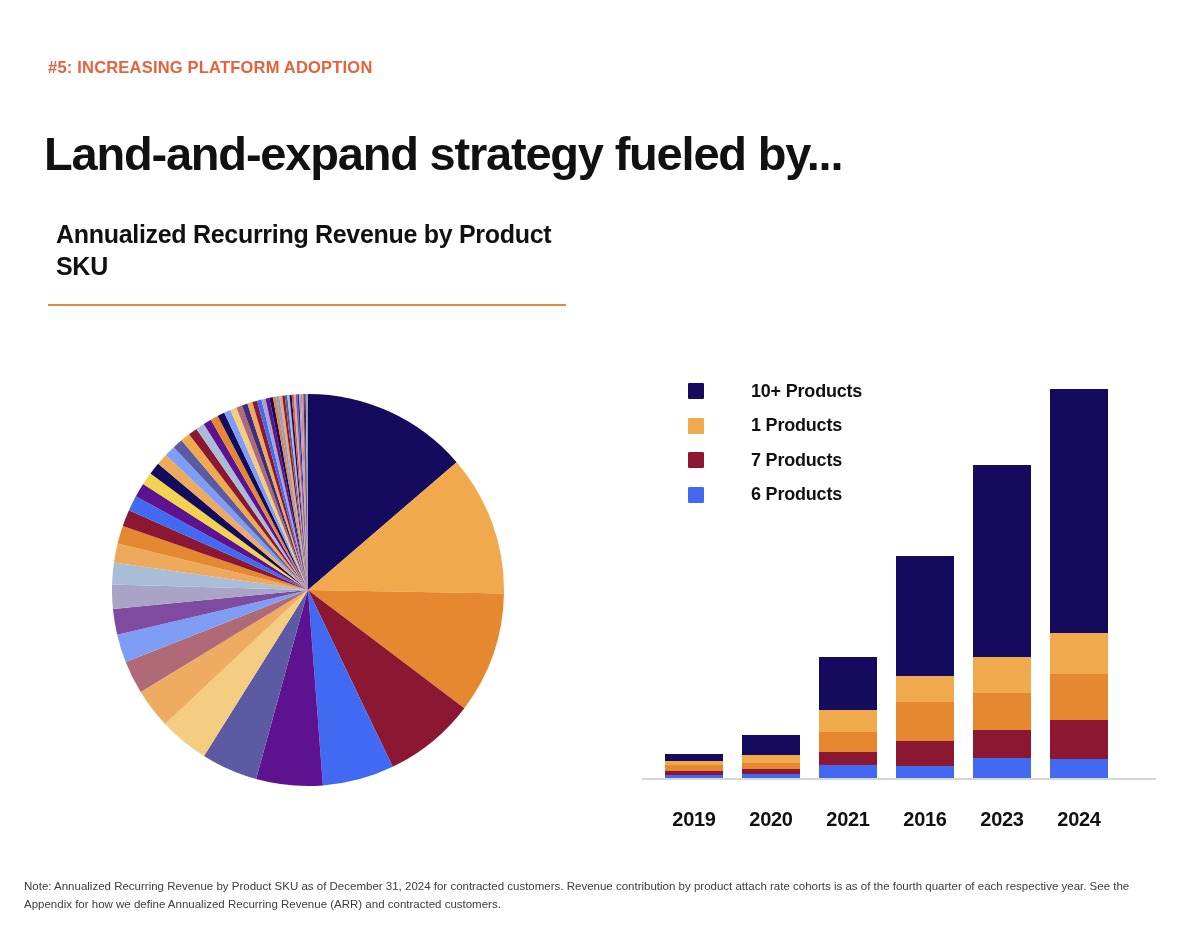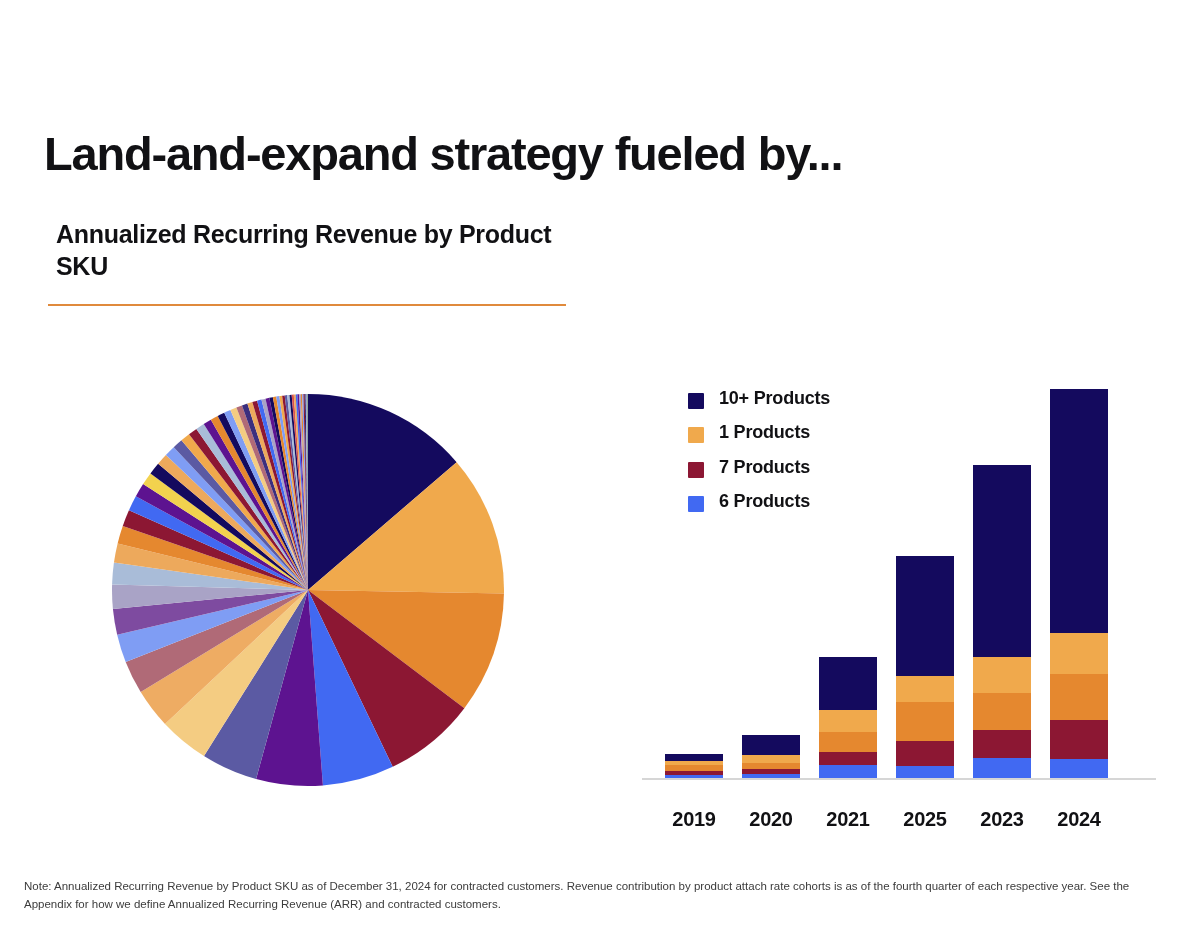--- a/index.html
+++ b/index.html
@@ -39,21 +39,21 @@
   .rule-left{width:518px;}
   .rule-right{width:518px;}
 
   
   .pie-wrap{position:absolute;left:48px;top:340px;width:520px;height:460px;}
   .pie-svg{position:absolute;left:62px;top:52px;}
 
   
   .bar-wrap{position:absolute;left:638px;top:340px;width:530px;height:480px;}
   .legend{position:absolute;left:50px;top:34px;}
-  .legend-row{display:flex;align-items:flex-end;height:34.5px;}
+  .legend-row{display:flex;align-items:center;height:34.5px;gap:32px;}
   .legend-swatch{width:16px;height:16px;border-radius:1px;flex:none;}
   .legend-label{
     margin-left:15px;font-size:18px;font-weight:700;color:#111114;
     letter-spacing:-.2px;white-space:nowrap;
   }
   .plot{position:absolute;left:0;top:0;width:530px;height:480px;}
   .baseline{
     position:absolute;left:4px;top:438px;width:514px;height:1.5px;
     background:#d6d6d6;
   }
@@ -69,20 +69,21 @@
     position:absolute;left:24px;top:878px;width:1120px;
     font-size:11.5px;line-height:1.55;color:#3c3c3c;
     font-family:"Liberation Sans", sans-serif;
   }
 </style>
 </head>
 <body>
 
 <div class="slide">
 
+  <div class="eyebrow">#5: INCREASING PLATFORM ADOPTION</div>
   <h1 class="headline">Land-and-expand strategy fueled by...</h1>
 
   <div class="panel panel-left">
     <h2 class="panel-title">Annualized Recurring Revenue by Product SKU</h2>
     <div class="rule rule-left"></div>
   </div>
 
 
   <div class="pie-wrap">
     <svg class="pie-svg" width="396" height="396" viewBox="0 0 396 396">
@@ -195,21 +196,21 @@
           <div class="seg" style="height: 13.13px; background: rgb(65, 105, 242);"></div>
         </div>
         <div class="xlabel" style="left: 181px; text-align: center;">2021</div>
         <div class="bar" style="left: 258px;">
           <div class="seg" style="height: 120.08px; background: rgb(20, 10, 94);"></div>
           <div class="seg" style="height: 26.27px; background: rgb(240, 169, 76);"></div>
           <div class="seg" style="height: 39.4px; background: rgb(229, 136, 47);"></div>
           <div class="seg" style="height: 24.39px; background: rgb(140, 23, 51);"></div>
           <div class="seg" style="height: 12.2px; background: rgb(65, 105, 242);"></div>
         </div>
-        <div class="xlabel" style="left: 258px;">2025</div>
+        <div class="xlabel" style="left: 258px;">2016</div>
         <div class="bar" style="left: 335px;">
           <div class="seg" style="height: 192.31px; background: rgb(20, 10, 94);"></div>
           <div class="seg" style="height: 35.65px; background: rgb(240, 169, 76);"></div>
           <div class="seg" style="height: 37.52px; background: rgb(229, 136, 47);"></div>
           <div class="seg" style="height: 28.14px; background: rgb(140, 23, 51);"></div>
           <div class="seg" style="height: 19.7px; background: rgb(65, 105, 242);"></div>
         </div>
         <div class="xlabel" style="left: 335px;">2023</div>
         <div class="bar" style="left: 412px;">
           <div class="seg" style="height: 243.9px; background: rgb(20, 10, 94);"></div>

